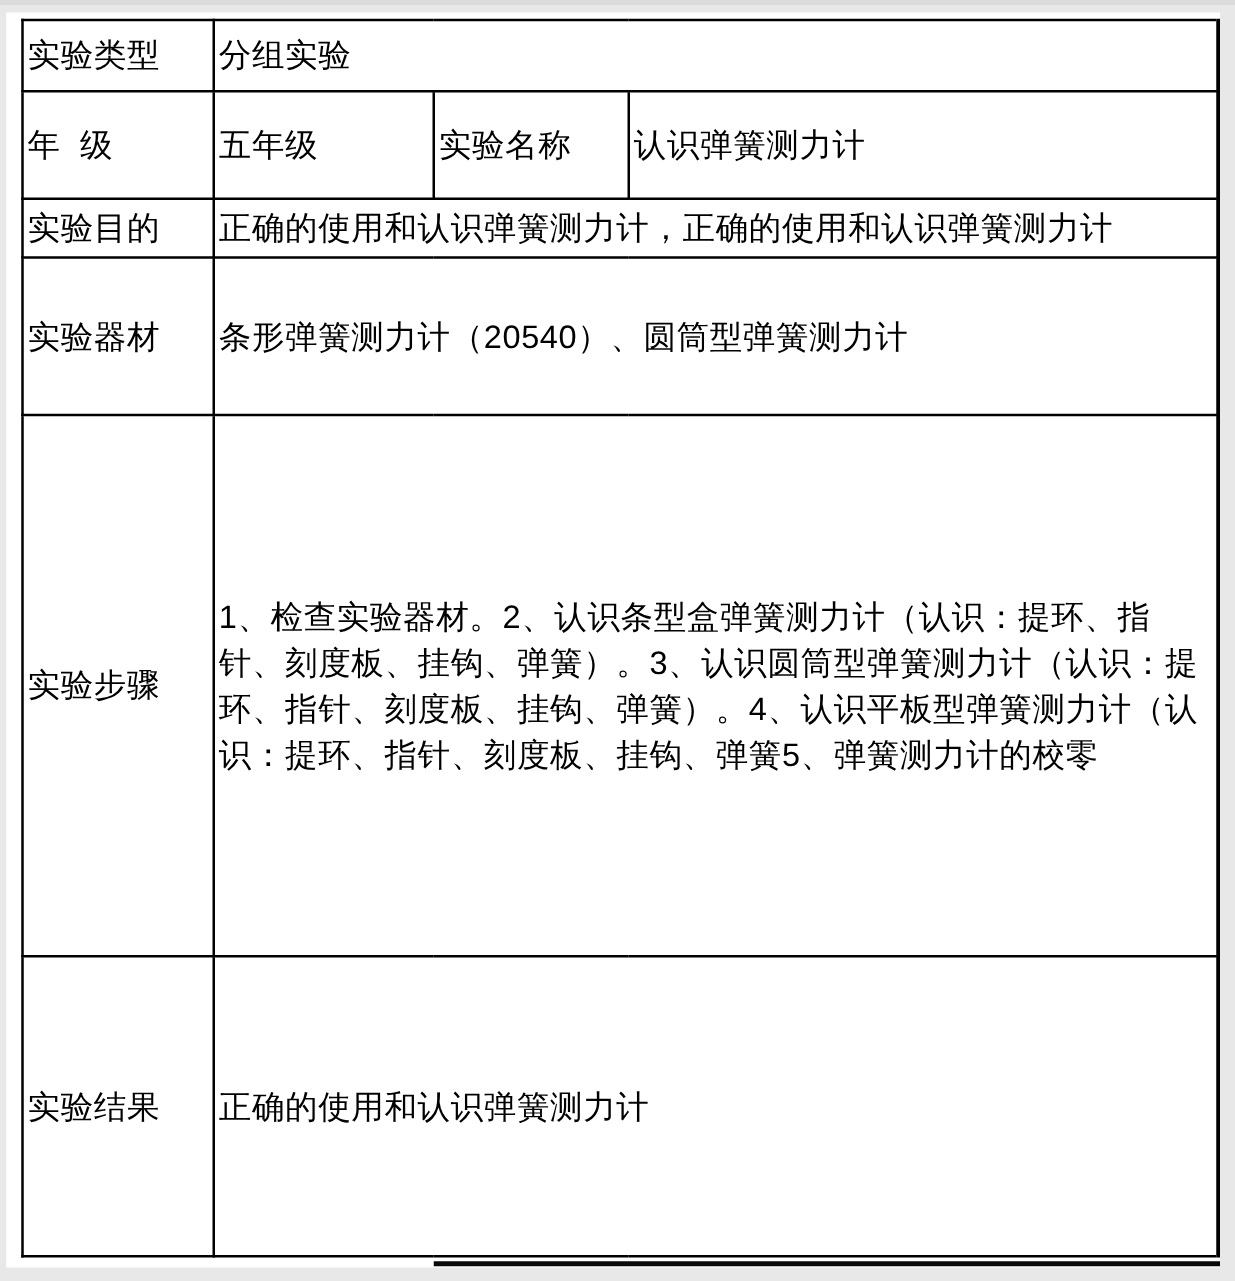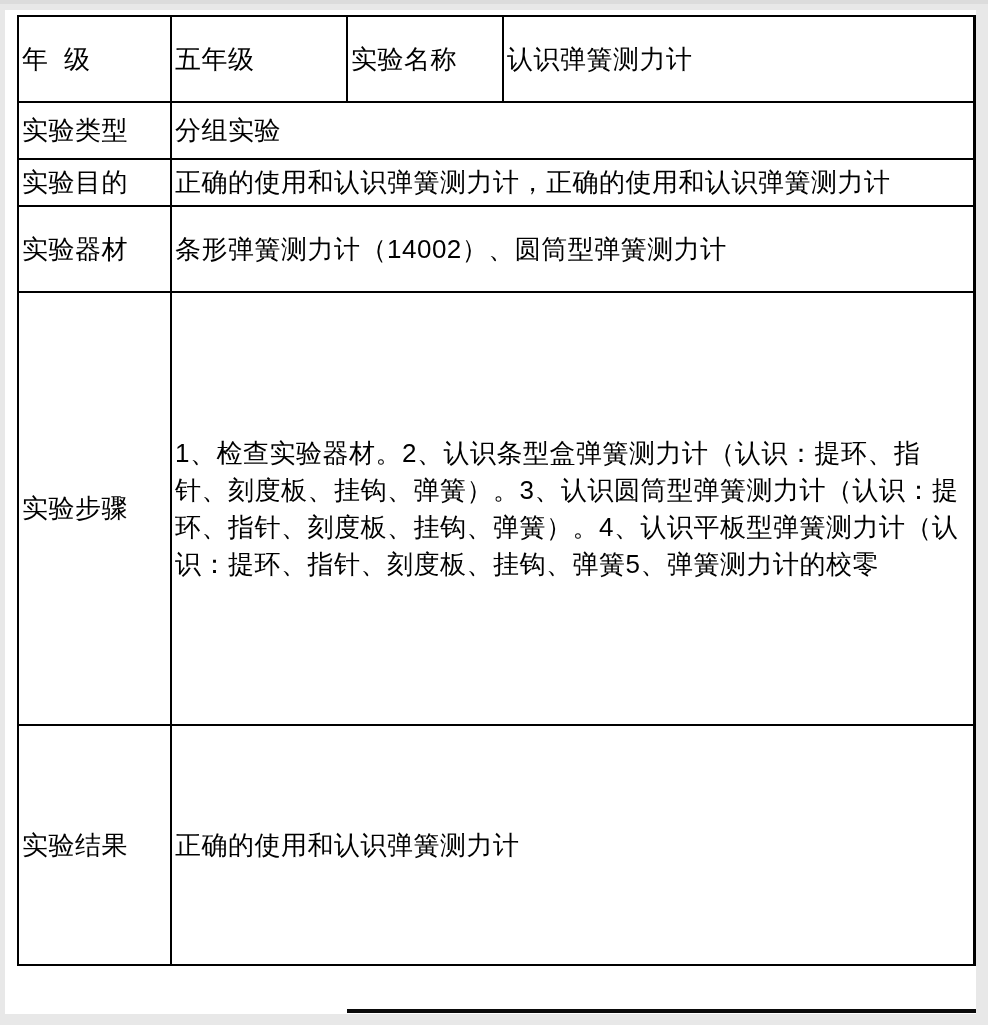--- a/index.html
+++ b/index.html
@@ -64,37 +64,37 @@
 <div class="page"></div>
 
 <table class="exp-table">
   <colgroup>
     <col style="width:153px">
     <col style="width:176px">
     <col style="width:156px">
     <col style="width:471px">
   </colgroup>
   <tbody>
+    <tr style="height:57px">
+      <td class="label-cell">实验类型</td>
+      <td colspan="3">分组实验</td>
+    </tr>
     <tr style="height:86px">
       <td class="label-cell">年  级</td>
       <td>五年级</td>
       <td class="label-cell">实验名称</td>
       <td>认识弹簧测力计</td>
     </tr>
-    <tr style="height:57px">
-      <td class="label-cell">实验类型</td>
-      <td colspan="3">分组实验</td>
-    </tr>
     <tr style="height:47px">
       <td class="label-cell">实验目的</td>
       <td colspan="3">正确的使用和认识弹簧测力计，正确的使用和认识弹簧测力计</td>
     </tr>
-    <tr style="height:86px">
+    <tr style="height:126px">
       <td class="label-cell">实验器材</td>
-      <td colspan="3">条形弹簧测力计（14002）、圆筒型弹簧测力计</td>
+      <td colspan="3">条形弹簧测力计（20540）、圆筒型弹簧测力计</td>
     </tr>
     <tr style="height:433px">
       <td class="label-cell">实验步骤</td>
       <td colspan="3">1、检查实验器材。2、认识条型盒弹簧测力计（认识：提环、指针、刻度板、挂钩、弹簧）。3、认识圆筒型弹簧测力计（认识：提环、指针、刻度板、挂钩、弹簧）。4、认识平板型弹簧测力计（认识：提环、指针、刻度板、挂钩、弹簧5、弹簧测力计的校零</td>
     </tr>
     <tr style="height:240px">
       <td class="label-cell">实验结果</td>
       <td colspan="3">正确的使用和认识弹簧测力计</td>
     </tr>
   </tbody>

